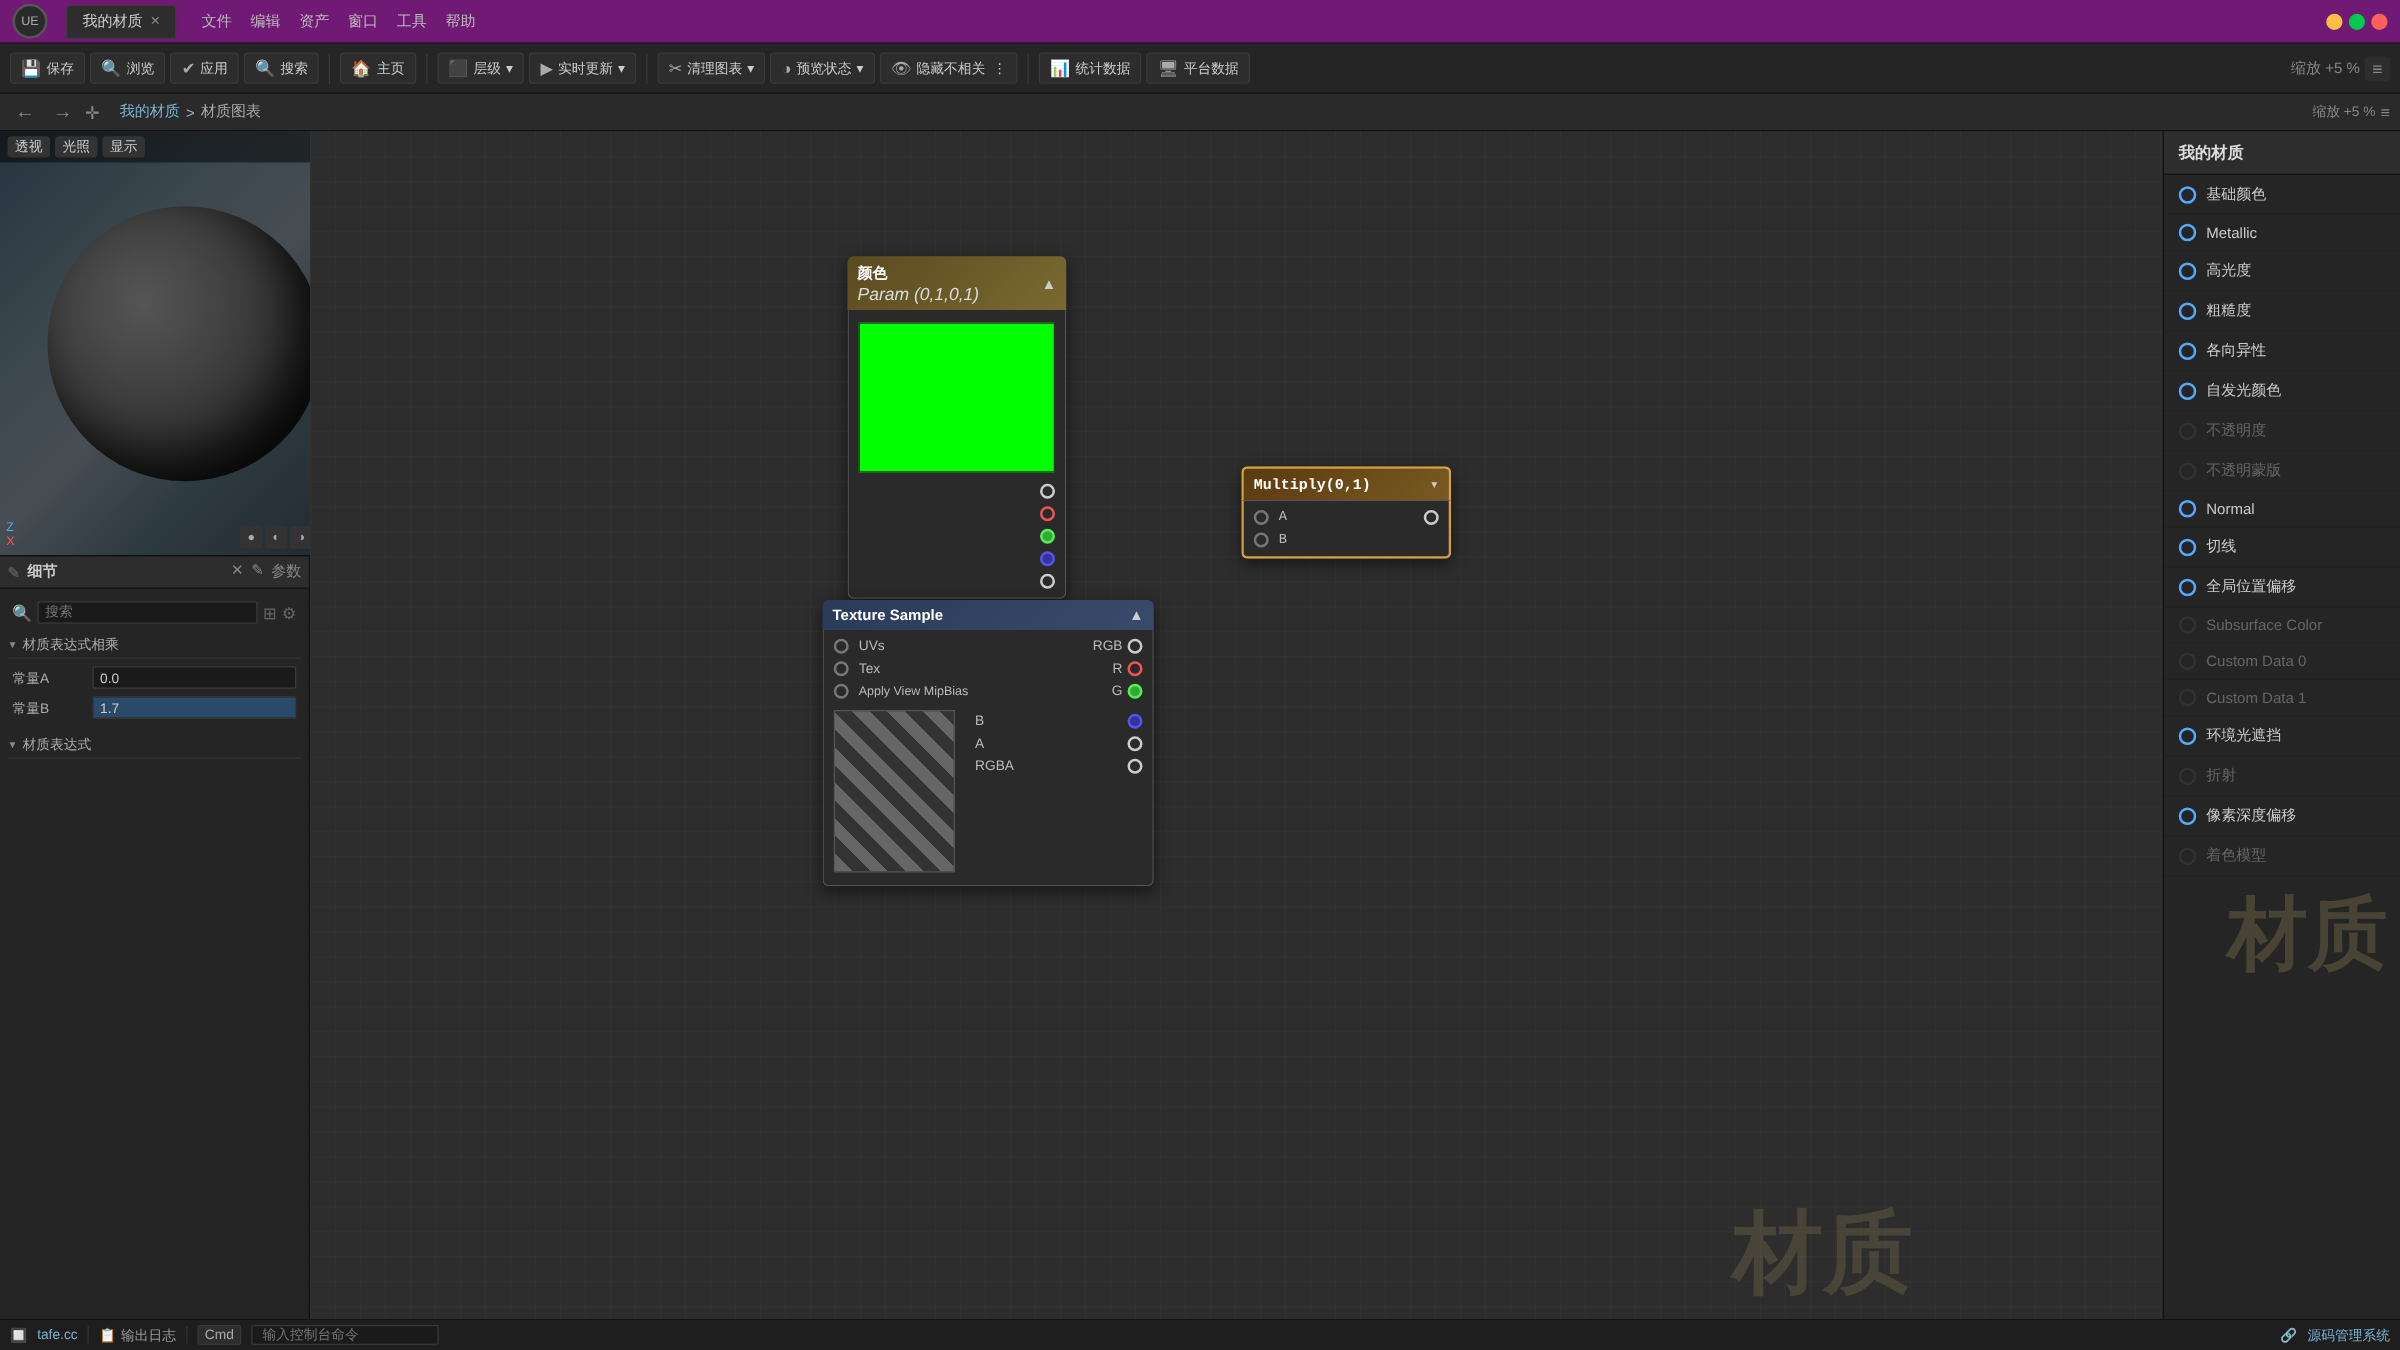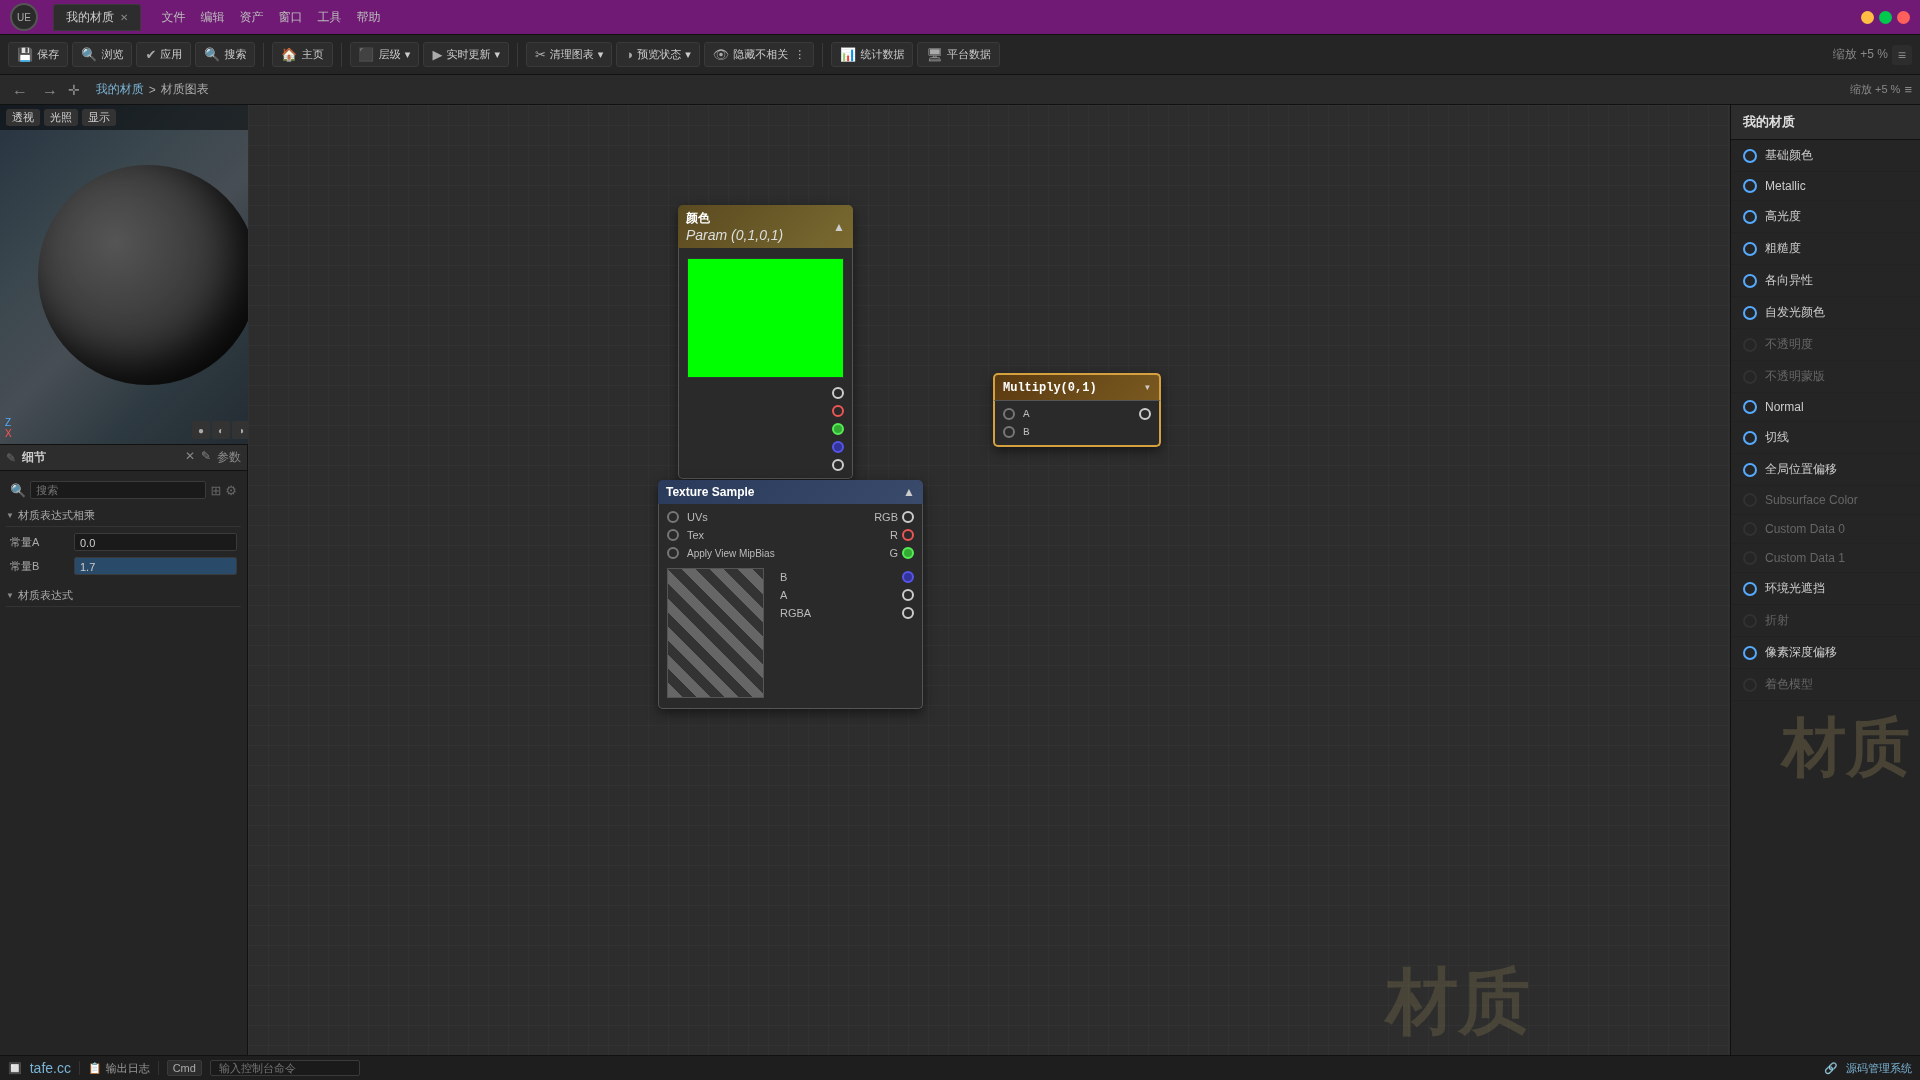--- a/index.html
+++ b/index.html
@@ -698,21 +698,21 @@
 
     <div style="position:relative; height:100px;">
       <div style="position:absolute; bottom:10px; right:10px; font-size:64px; color:rgba(180,160,100,0.25); font-weight:bold; font-family:serif; pointer-events:none;">材质</div>
     </div>
   </div>
 
 </div>
 
 <div id="statusbar">
   <span class="status-logo">🔲</span>
-  <span style="color:#7ab3d4; font-size:14px;">tafe.cc</span>
+  <span style="color:#7ab3d4; font-size:11px;">tafe.cc</span>
   <div class="status-sep"></div>
   <div class="status-item">
     <span style="color:#777; font-size:11px;">📋</span>
     <span style="color:#999; font-size:11px; cursor:pointer;">输出日志</span>
   </div>
   <div class="status-sep"></div>
   <span class="cmd-dropdown">Cmd</span>
   <input class="status-input" type="text" placeholder="输入控制台命令" style="">
   <div class="status-right">
     <span style="color:#666; font-size:11px;">🔗</span>

